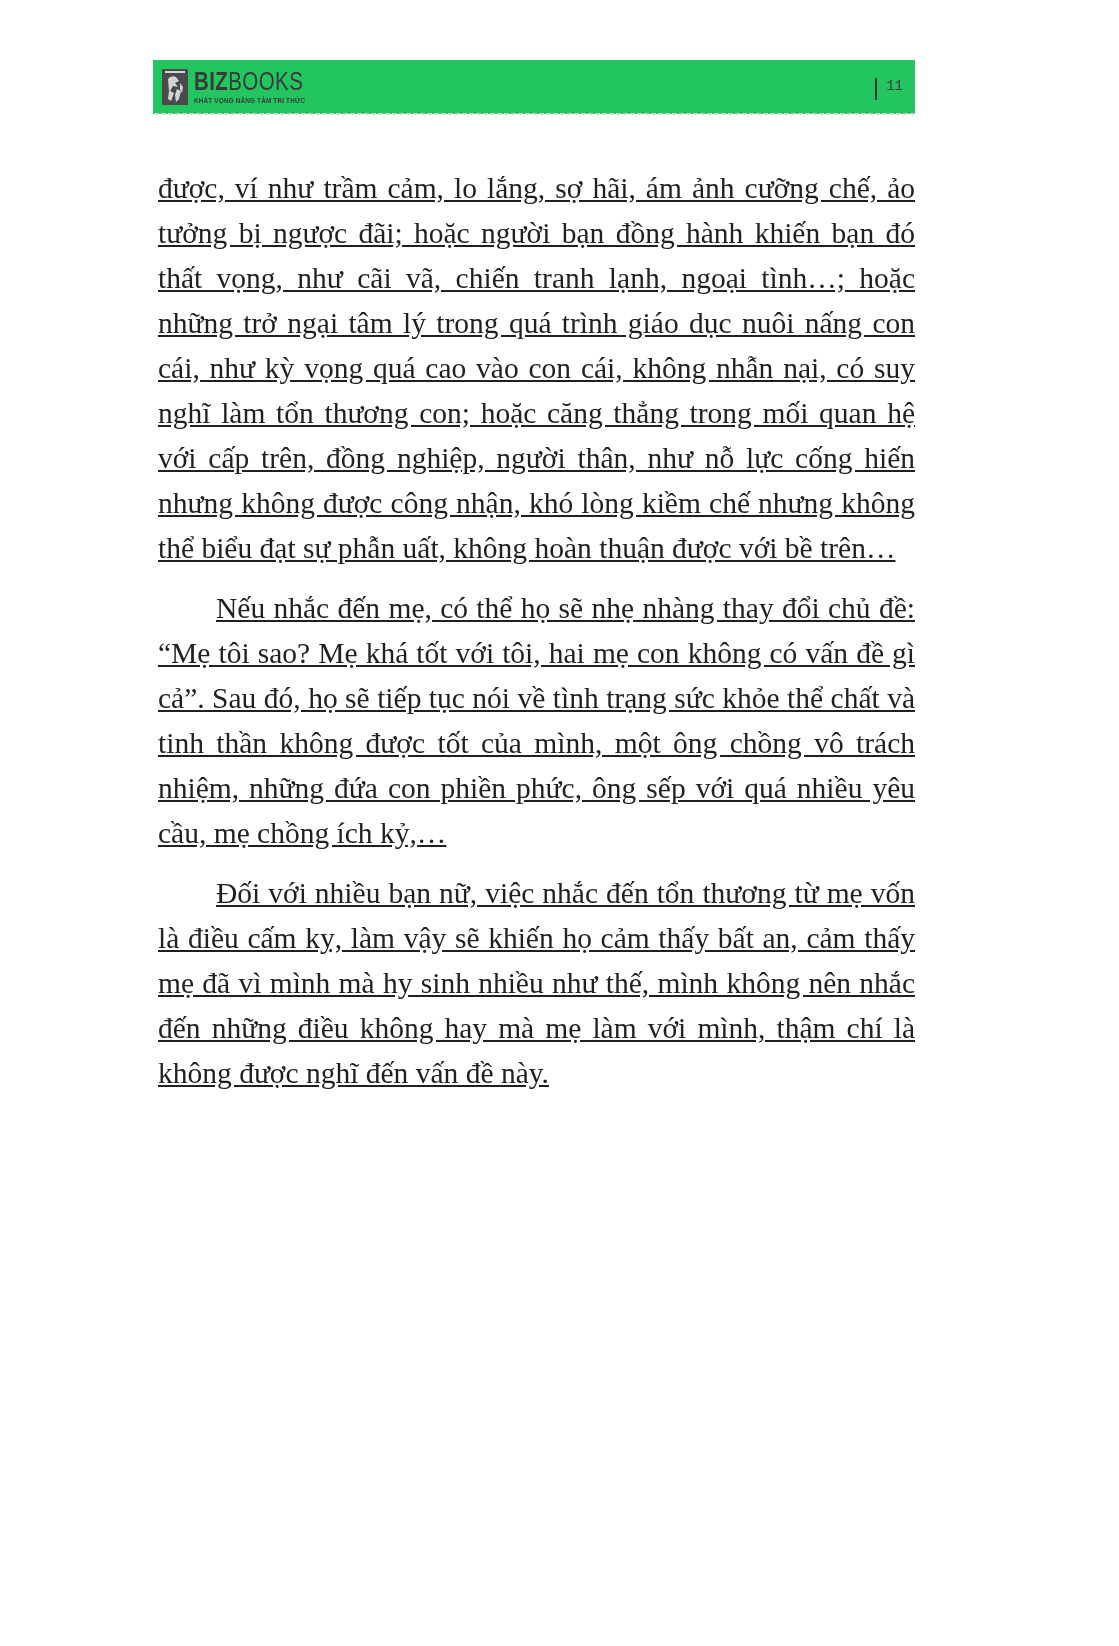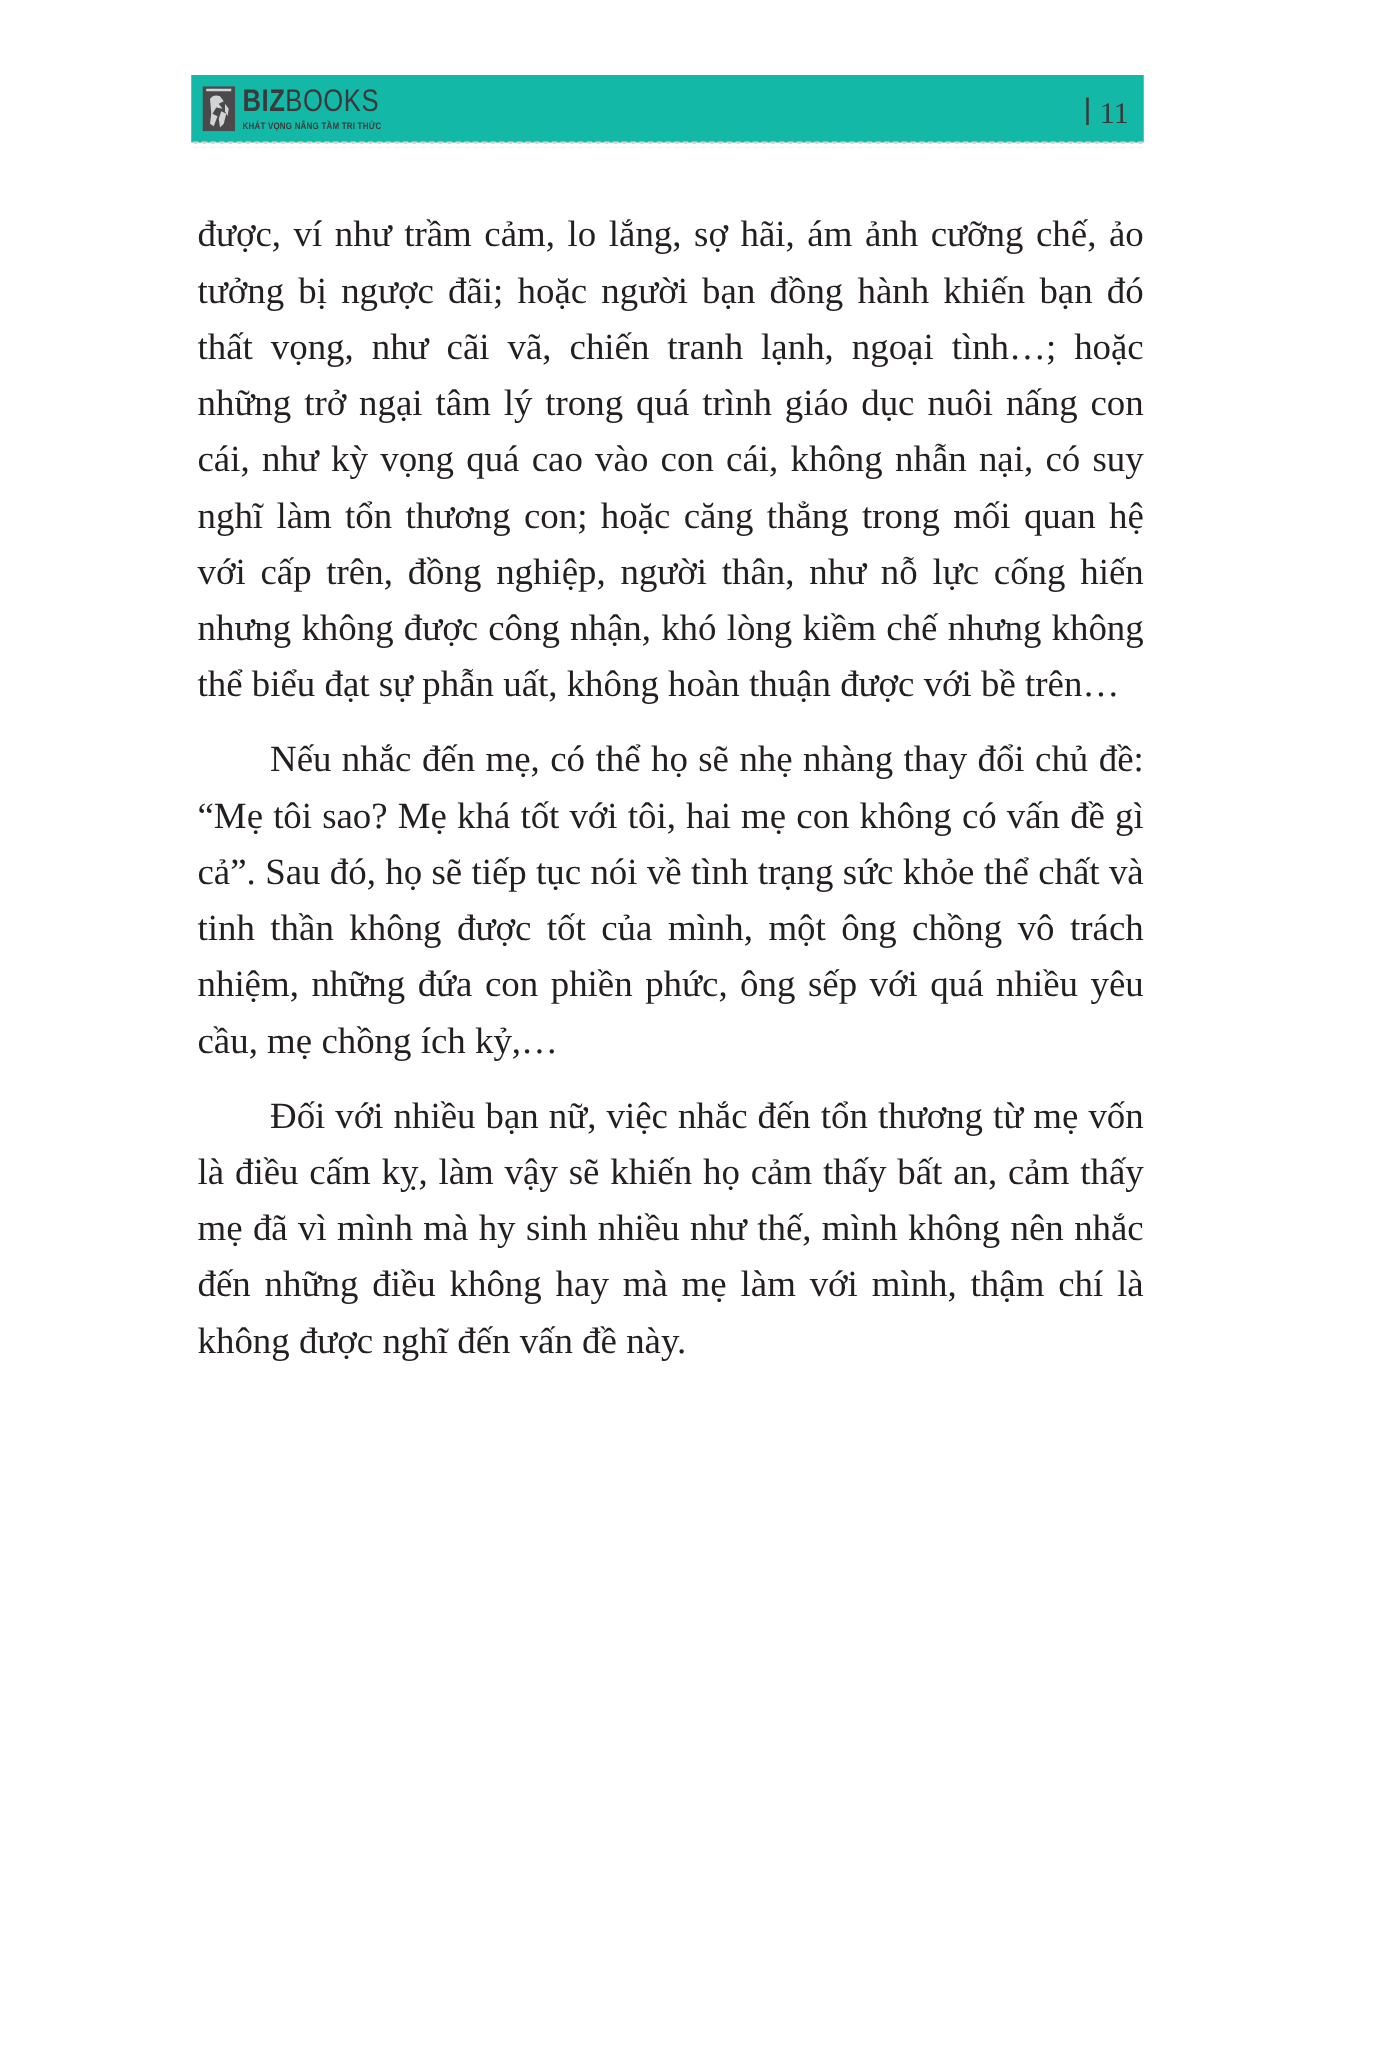--- a/index.html
+++ b/index.html
@@ -2,50 +2,50 @@
 <html><head>
 <meta charset="utf-8">
 <style>
   html, body { margin: 0; padding: 0; }
   body {
     width: 1119px; height: 1646px; background: #ffffff; position: relative;
     overflow: hidden; font-family: "Liberation Serif", serif; color: #231f20;
   }
   .header {
     position: absolute; left: 153px; top: 60px; width: 762px; height: 54px;
-    background: #14b8a6;
+    background: #22c55e;
   }
   .header::after {
     content: ""; position: absolute; left: 0; right: 0; bottom: -4px; height: 5px;
     background: radial-gradient(circle at 50% 0, #d2d3d5 2px, transparent 2.5px) 0 0 / 7px 5px repeat-x;
   }
   .logo { position: absolute; left: 9px; top: 9px; display: flex; align-items: flex-start; }
   .logo-icon { width: 26px; height: 36px; margin-right: 6px; }
   .logo-text { display: flex; flex-direction: column; }
   .brand {
     font-family: "Liberation Sans", sans-serif; font-size: 25px; line-height: 25px;
     letter-spacing: 0.5px; color: #3a3a3c; transform: scaleX(0.82); transform-origin: left;
   }
   .brand b { font-weight: bold; }
   .brand span { font-weight: normal; }
   .tagline {
     font-family: "Liberation Sans", sans-serif; font-size: 7.5px; font-weight: bold;
     color: #3a3a3c; margin-top: 2px; letter-spacing: 0.2px; transform: scaleX(0.85); transform-origin: left;
     white-space: nowrap;
   }
   .page-num {
-    position: absolute; right: 12px; top: 18px; font-family: Liberation Serif, serif;
-    font-size: 24px; color: #3a3a3c; display: flex; align-items: flex-start;
+    position: absolute; right: 12px; top: 18px; font-family: Liberation Mono, monospace;
+    font-size: 14px; color: #3a3a3c; display: flex; align-items: flex-start;
   }
   .page-num .bar { width: 2px; height: 22px; background: #3a3a3c; margin-right: 9px; }
   .content {
     position: absolute; left: 158px; top: 166px; width: 757px;
     font-size: 29.5px; line-height: 45px; text-align: justify;
   }
-  .content p { margin: 0 0 15px 0; }
+  .content p { margin: 0 0 15px 0; text-decoration: underline; }
   .content p.indent { text-indent: 58px; }
 </style>
 </head>
 <body>
 
 <div class="header">
   <div class="logo">
     <svg class="logo-icon" viewBox="0 0 26 36">
       <rect x="0" y="0" width="26" height="36" fill="#4a4a4c"></rect>
       <rect x="3" y="2" width="20" height="2" fill="#d2d3d5"></rect>

